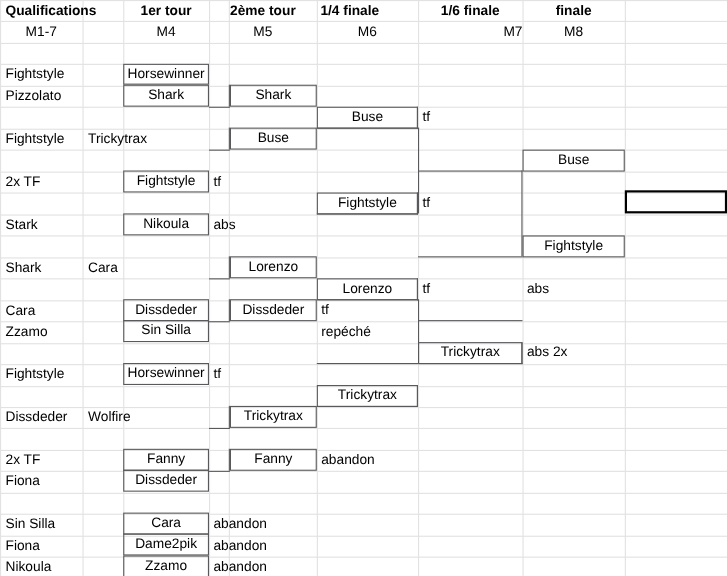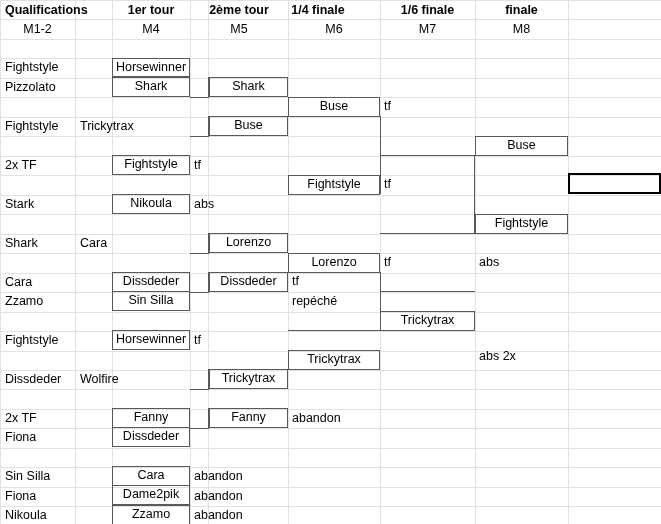--- a/index.html
+++ b/index.html
@@ -108,25 +108,25 @@
   <div id="round-headers">
       <div class="cell hdr c-left" style="left: 2px; top: 1px; width: 110px;">Qualifications</div>
       <div class="cell hdr hdr-c" style="left: 112px; top: 1px; width: 78px;">1er tour</div>
       <div class="cell hdr hdr-c" style="left: 190px; top: 1px; width: 98px;">2ème tour</div>
       <div class="cell hdr hdr-c" style="left: 272px; top: 1px; width: 92px;">1/4 finale</div>
       <div class="cell hdr hdr-c" style="left: 380px; top: 1px; width: 95px;">1/6 finale</div>
       <div class="cell hdr hdr-c" style="left: 475px; top: 1px; width: 93px;">finale</div>
     </div>
 
   <div id="match-headers">
-      <div class="cell sub" style="left: 0px; top: 20px; width: 75px;">M1-2</div>
+      <div class="cell sub" style="left: 0px; top: 20px; width: 75px;">M1-7</div>
       <div class="cell sub" style="left: 112px; top: 20px; width: 78px;">M4</div>
       <div class="cell sub" style="left: 190px; top: 20px; width: 98px;">M5</div>
       <div class="cell sub" style="left: 288px; top: 20px; width: 92px;">M6</div>
-      <div class="cell sub" style="left: 380px; top: 20px; width: 95px;">M7</div>
+      <div class="cell sub" style="left: 380px; top: 20px; width: 95px; text-align: right;">M7</div>
       <div class="cell sub" style="left: 475px; top: 20px; width: 93px;">M8</div>
     </div>
 
   <div id="qual-col">
       <div class="cell c-left" style="left: 2px; top: 58px; width: 73px;">Fightstyle</div>
       <div class="cell c-left" style="left: 2px; top: 78px; width: 73px;">Pizzolato</div>
       <div class="cell c-left" style="left: 2px; top: 117px; width: 73px;">Fightstyle</div>
       <div class="cell c-left" style="left: 2px; top: 156px; width: 73px;">2x TF</div>
       <div class="cell c-left" style="left: 2px; top: 195px; width: 73px;">Stark</div>
       <div class="cell c-left" style="left: 2px; top: 234px; width: 73px;">Shark</div>
@@ -216,21 +216,21 @@
 
   <div id="annotations">
       <div class="cell c-left" style="left: 381px; top: 97px;">tf</div>
       <div class="cell c-left" style="left: 191px; top: 156px;">tf</div>
       <div class="cell c-left" style="left: 381px; top: 175px;">tf</div>
       <div class="cell c-left" style="left: 191px; top: 195px;">abs</div>
       <div class="cell c-left" style="left: 381px; top: 253px;">tf</div>
       <div class="cell c-left" style="left: 476px; top: 253px;">abs</div>
       <div class="cell c-left" style="left: 289px; top: 272px;">tf</div>
       <div class="cell c-left" style="left: 289px; top: 292px;">repéché</div>
-      <div class="cell c-left" style="left: 476px; top: 311px; margin-top: 36px;">abs 2x</div>
+      <div class="cell c-left" style="left: 476px; top: 311px;">abs 2x</div>
       <div class="cell c-left" style="left: 191px; top: 331px;">tf</div>
       <div class="cell c-left" style="left: 289px; top: 409px;">abandon</div>
       <div class="cell c-left" style="left: 191px; top: 467px;">abandon</div>
       <div class="cell c-left" style="left: 191px; top: 487px;">abandon</div>
       <div class="cell c-left" style="left: 191px; top: 506px;">abandon</div>
     </div>
 
   <div class="selcell" id="active-cell" style="left: 568px; top: 173px; width: 93px; height: 21px;"></div>
 
 </div>

